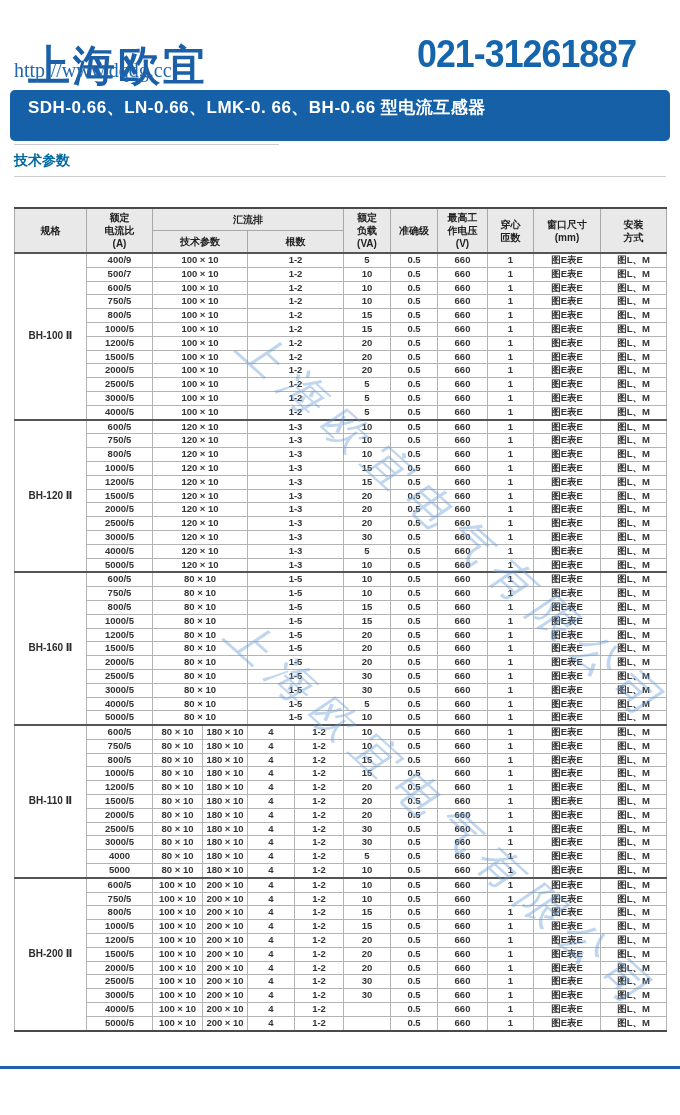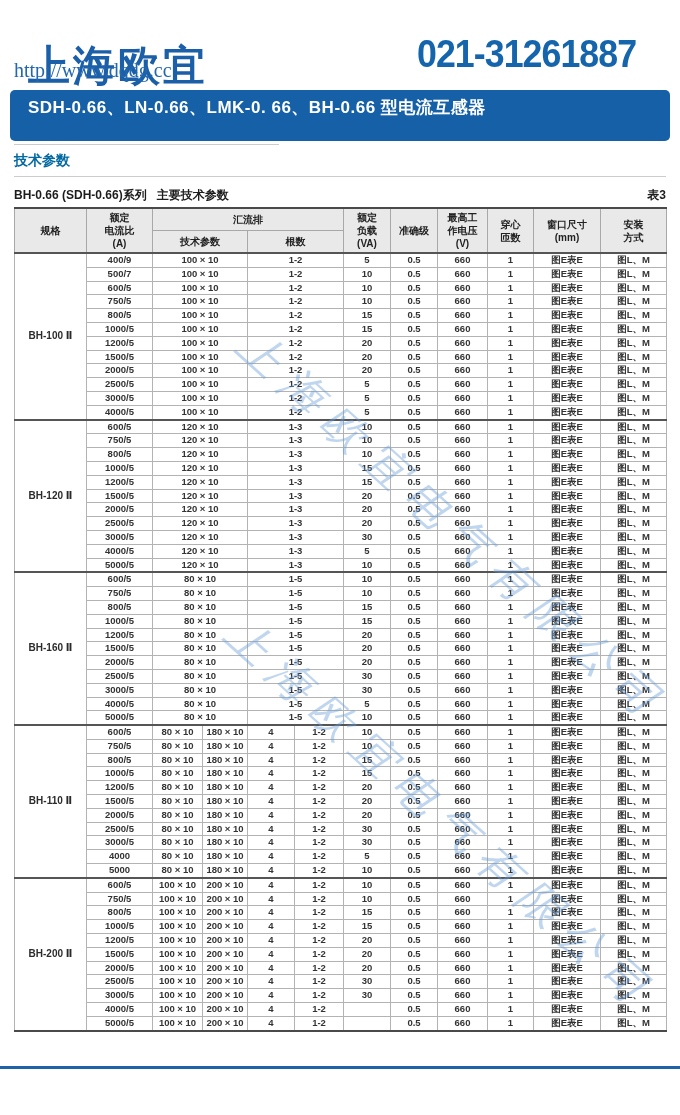--- a/index.html
+++ b/index.html
@@ -62,24 +62,20 @@
   <div class="phone">021-31261887</div>
 
   <div class="banner">
     <div class="banner-cn">SDH-0.66、LN-0.66、LMK-0. 66、BH-0.66 型电流互感器</div>
   </div>
 
   <div class="short-rule"></div>
   <div class="section-heading">技术参数</div>
   <div class="full-rule"></div>
 
-  <div class="caption-row">
-    <span class="caption-left">BH-0.66 (SDH-0.66)系列   主要技术参数</span>
-    <span class="caption-right">表3</span>
-  </div>
 
   <div class="table-wrap">
     <table class="spec">
       <colgroup>
         <col style="width:72px">
           <col style="width:66px">
           <col style="width:50px">
           <col style="width:45px">
         <col style="width:47px">
           <col style="width:49px">

